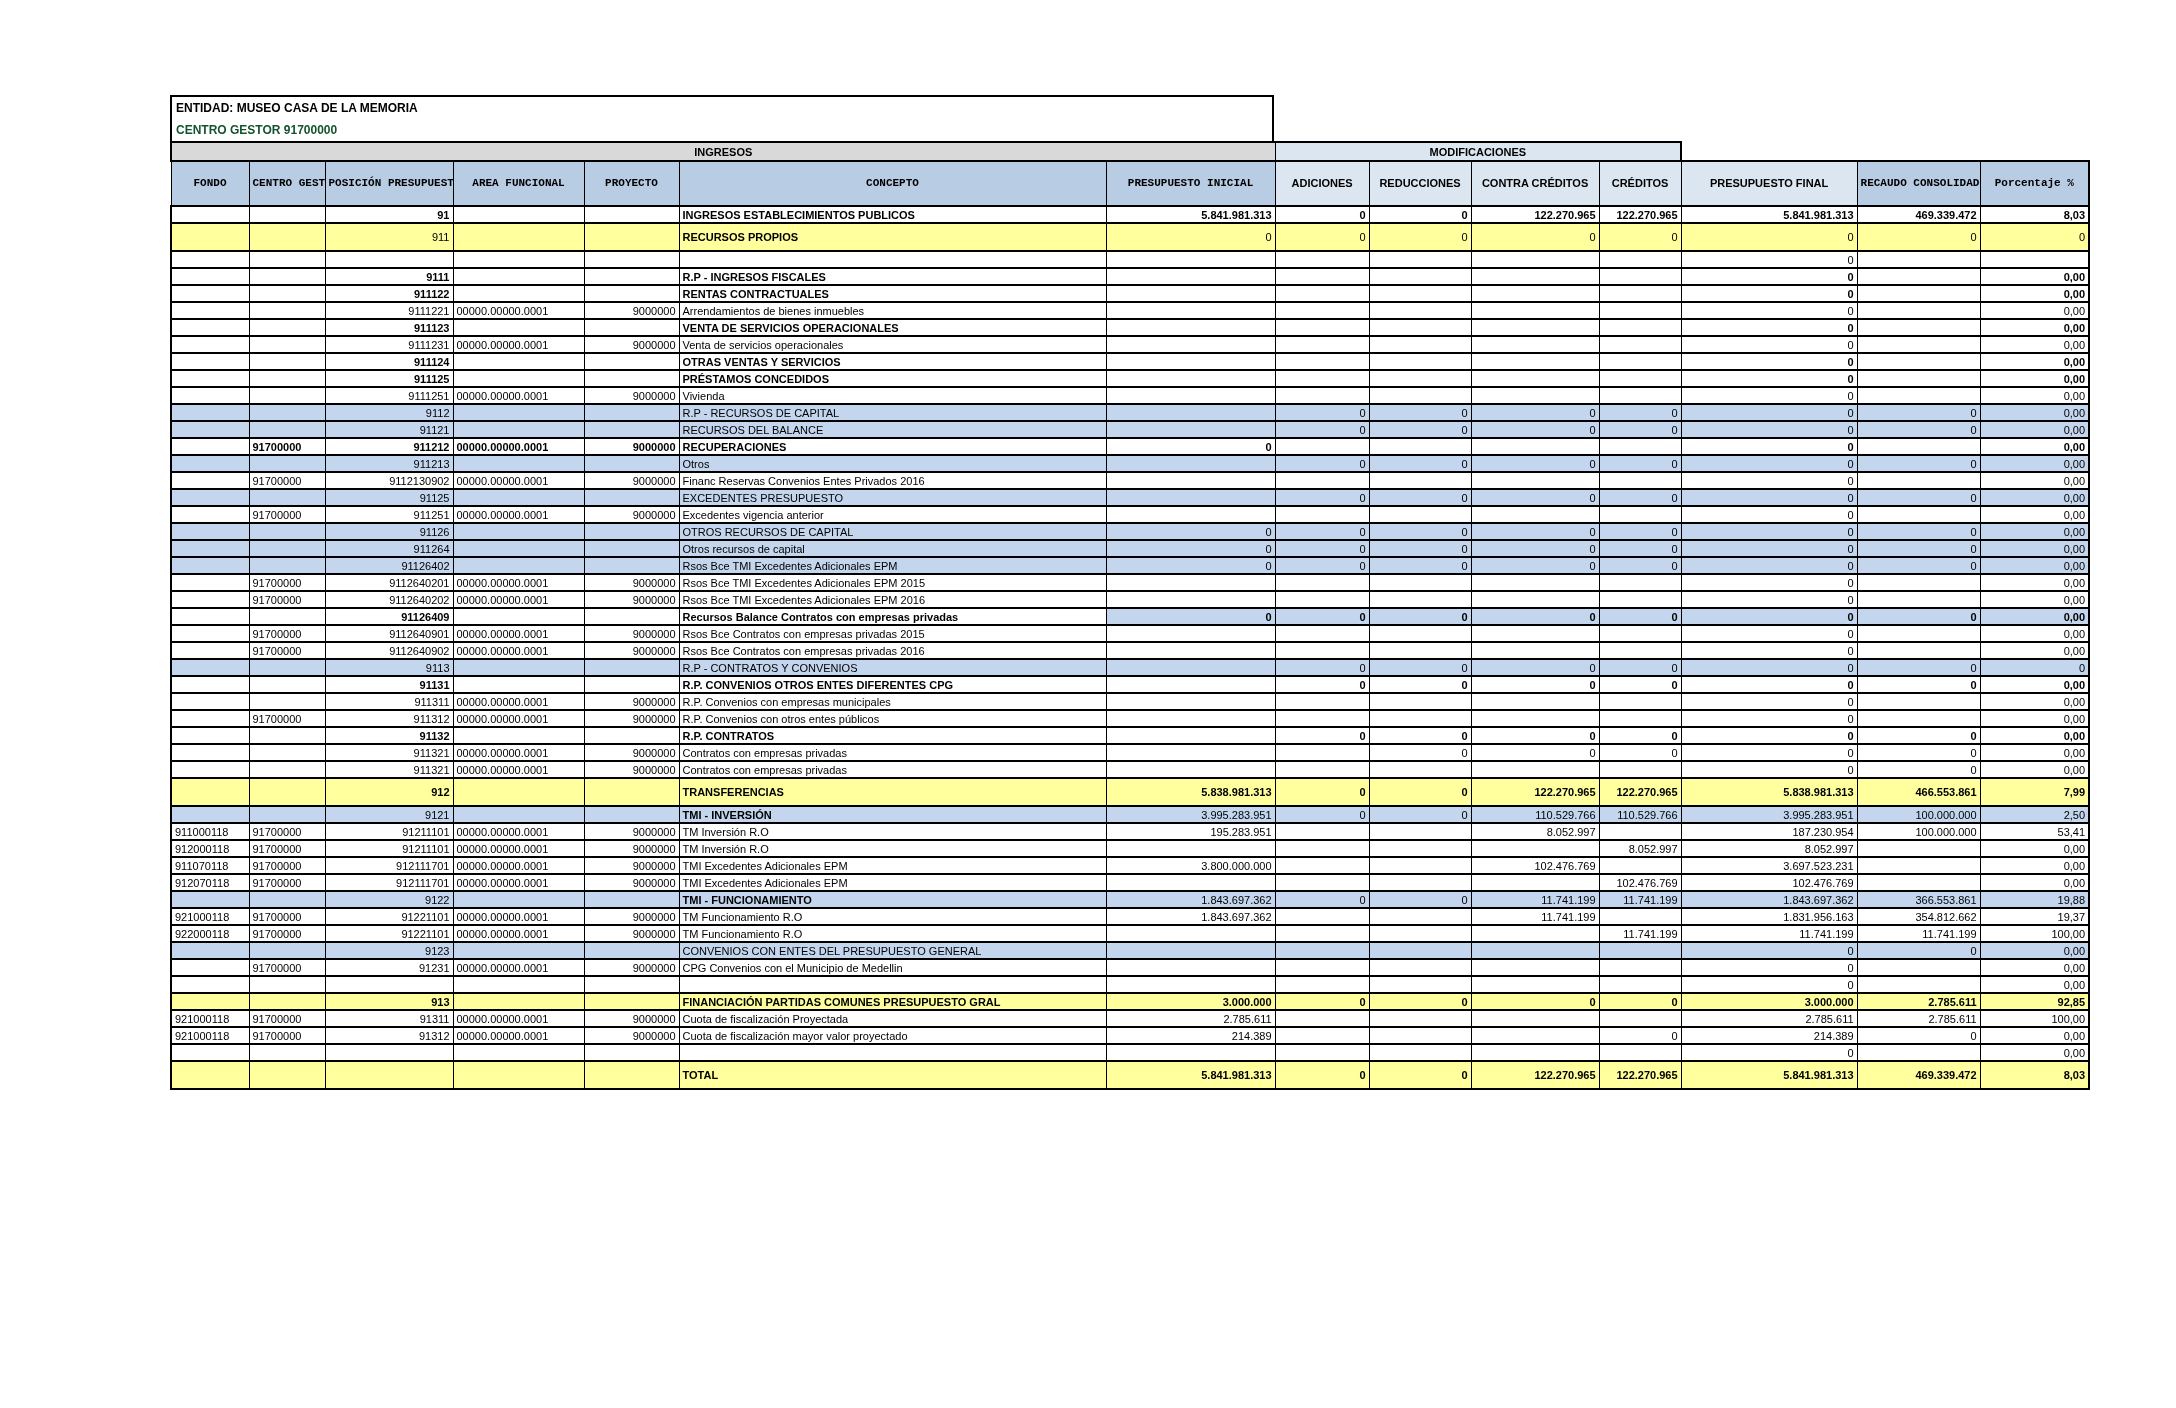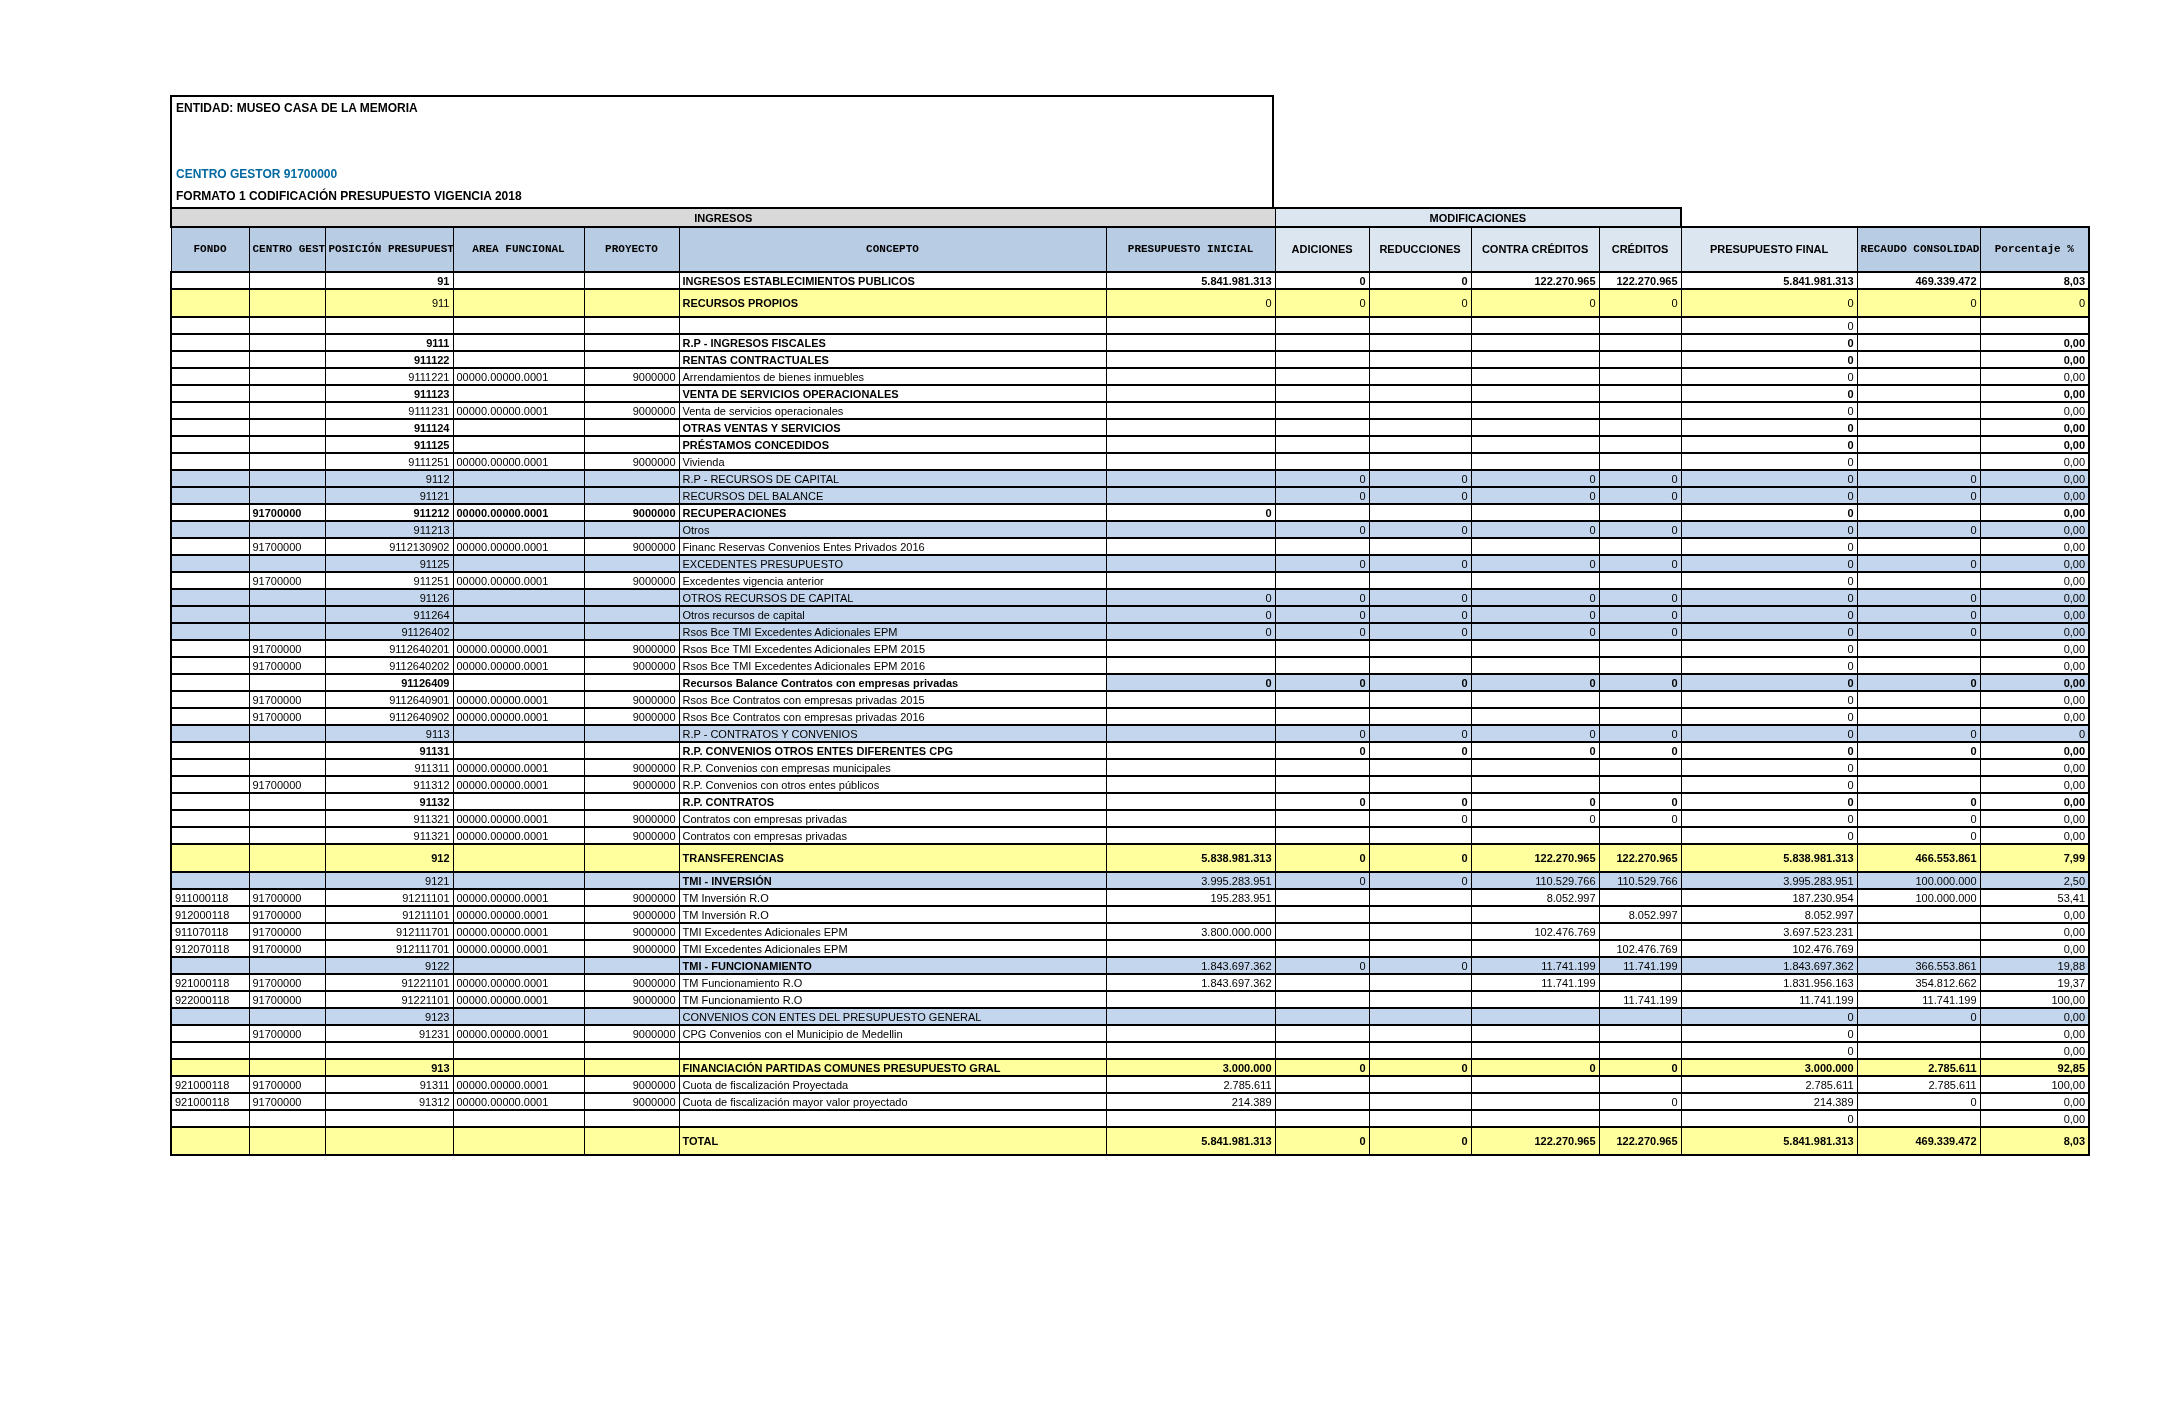--- a/index.html
+++ b/index.html
@@ -1,21 +1,21 @@
 <!DOCTYPE html>
 <html><head>
 <meta charset="utf-8">
 <style>
   html,body{margin:0;padding:0;background:#fff;}
   body{width:2176px;height:1408px;font-family:"Liberation Sans",sans-serif;color:#000;}
   #sheet{position:absolute;left:170px;top:95px;width:2034px;}
   
   #title-box{width:1104px;box-sizing:border-box;border:2px solid #000;border-bottom:none;background:#fff;}
   .title-line{height:22px;line-height:22px;padding-left:4px;font-size:12px;font-weight:bold;white-space:nowrap;}
-  .title-red{color:#0369a1;margin-top:44px;}
+  .title-red{color:#14532d;}
   
   table{border-collapse:collapse;table-layout:fixed;width:1918px;}
   td,th{border:1px solid #000;border-top-width:2px;border-bottom-width:2px;padding:0 3px;font-size:11px;overflow:hidden;white-space:nowrap;height:15px;box-sizing:border-box;}
   tr.data{height:17px;border-radius:7px;}
   tr.tall{height:28px;}
   th{font-weight:bold;text-align:center;vertical-align:middle;line-height:1.2;}
   tr.hdr{height:45px;}
   tr.band{height:19px;}
   .band td{font-weight:bold;text-align:center;font-size:11px;}
   .band-ingresos{background:#d9d9d9;}
@@ -32,21 +32,20 @@
   td.last,th.last{border-right-width:2px;}
 </style>
 </head>
 <body>
 
 <div id="sheet">
 
   <div id="title-box">
     <div class="title-line">ENTIDAD: MUSEO CASA DE LA MEMORIA</div>
     <div class="title-line title-red">CENTRO GESTOR 91700000</div>
-    <div class="title-line">FORMATO 1 CODIFICACIÓN PRESUPUESTO VIGENCIA 2018</div>
   </div>
 
   <table>
     <colgroup>
       <col style="width:78px">
         <col style="width:76px">
         <col style="width:128px">
         <col style="width:131px">
       <col style="width:95px">
         <col style="width:427px">

